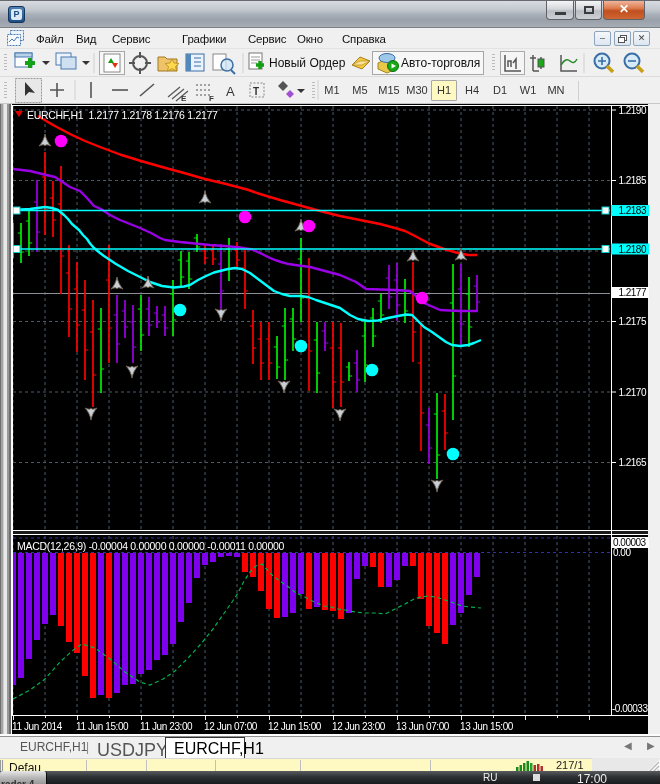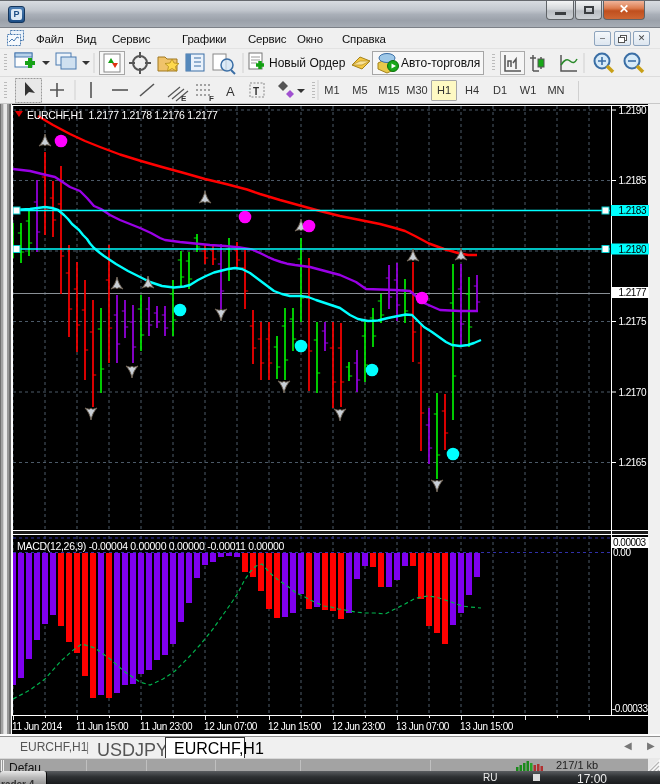--- a/index.html
+++ b/index.html
@@ -16,21 +16,21 @@
 
 #tb1{left:0;top:49px;width:660px;height:28px;background:#f0f0f0;border-bottom:1px solid #dcdcdc}
 #tb2{left:0;top:77px;width:660px;height:27px;background:#f0f0f0;border-bottom:1px solid #c8c8c8}
 .grip{position:absolute;top:5px;width:3px;height:18px;background:repeating-linear-gradient(#bbb 0 1px,#f0f0f0 1px 3px)}
 .sep{position:absolute;top:4px;width:1px;height:20px;background:#d0d0d0}
 .tbtn{position:absolute;font-size:12px;color:#111}
 .pressed{border:1px solid #a6a6a6;background:#fef9c3;border-radius:1px}
 .tf{position:absolute;top:3px;font-size:11px;color:#333;text-align:center;padding-top:4px;height:21px}
 
 #tabs{left:0;top:737px;width:660px;height:21px;background:#f0f0f0}
-#status{left:0;top:758px;width:648px;height:13px;background:#a3a3a3;border-top:1px solid #d8d8d8}
+#status{left:0;top:758px;width:592px;height:13px;background:#fef9c3;border-top:1px solid #d8d8d8}
 #taskbar{left:0;top:771px;width:660px;height:13px;background:linear-gradient(#5a5d60,#2e3133 45%,#191b1d)}
 </style></head><body>
 <div id="scr">
 
   <div class="abs" style="left:0;top:104px;width:12px;height:654px;background:linear-gradient(90deg,#707070 0 8%,#a2a2a2 8% 22%,#cfcfcf 22% 35%,#e8e8e8 35% 55%,#989898 55% 72%,#6e6e6e 72% 90%,#fbfbfb 90% 100%)"></div>
   <div class="abs" style="left:648px;top:104px;width:12px;height:654px;background:#f0f0f0"></div>
 
   <svg class="abs" style="left:0;top:0" width="660" height="784" viewBox="0 0 660 784">
 <rect x="12" y="104" width="636" height="630" fill="#000"></rect>
 <path d="M13,106 V529 M45,106 V529 M77,106 V529 M109,106 V529 M141,106 V529 M173,106 V529 M205,106 V529 M237,106 V529 M269,106 V529 M301,106 V529 M333,106 V529 M365,106 V529 M397,106 V529 M429,106 V529 M461,106 V529 M493,106 V529 M525,106 V529 M557,106 V529 M589,106 V529" stroke="#4c5a68" stroke-width="1" stroke-dasharray="3,3" fill="none"></path>

